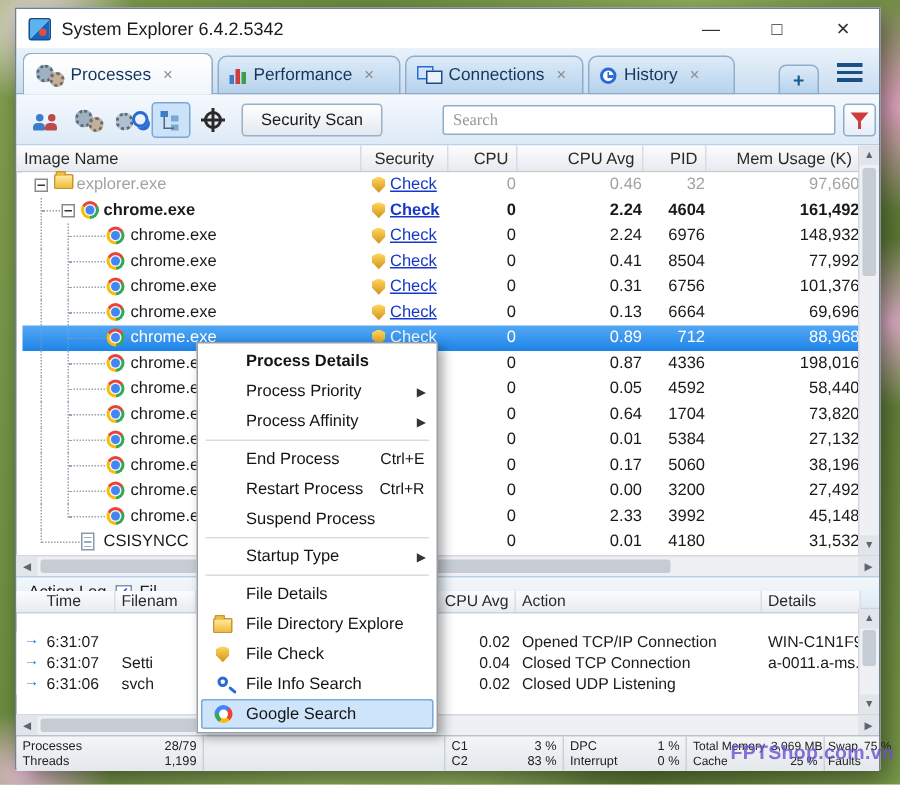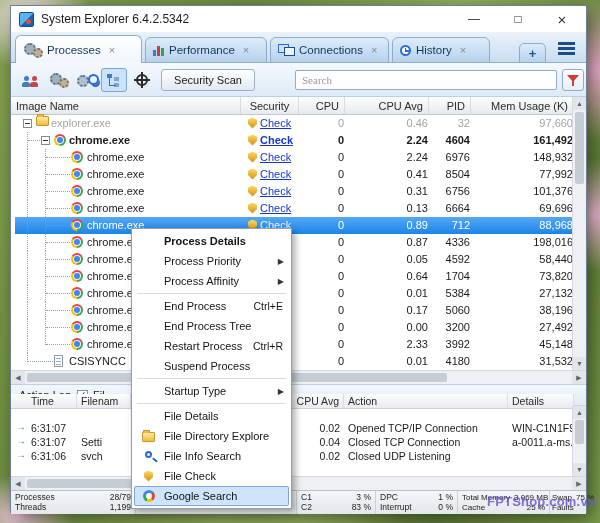--- a/index.html
+++ b/index.html
@@ -489,23 +489,20 @@
       <div class="mi">
         <span>Process Affinity</span>
         <span class="marrow">▶</span>
       </div>
       <div class="msep"></div>
       <div class="mi">
         <span>End Process</span>
         <span class="msc">Ctrl+E</span>
       </div>
       <div class="mi">
-        <span>End Process Tree</span>
-      </div>
-      <div class="mi">
         <span>Restart Process</span>
         <span class="msc">Ctrl+R</span>
       </div>
       <div class="mi">
         <span>Suspend Process</span>
       </div>
       <div class="msep"></div>
       <div class="mi">
         <span>Startup Type</span>
         <span class="marrow">▶</span>
@@ -515,29 +512,29 @@
         <span>File Details</span>
       </div>
       <div class="mi">
         <span class="mico">
           <i class="ig-folder"></i>
         </span>
         <span>File Directory Explore</span>
       </div>
       <div class="mi">
         <span class="mico">
+          <i class="ig-shield"></i>
+        </span>
+        <span>File Check</span>
+      </div>
+      <div class="mi">
+        <span class="mico">
           <i class="ig-info"></i>
         </span>
         <span>File Info Search</span>
-      </div>
-      <div class="mi">
-        <span class="mico">
-          <i class="ig-shield"></i>
-        </span>
-        <span>File Check</span>
       </div>
       <div class="mi hl">
         <span class="mico">
           <i class="ig-google"></i>
         </span>
         <span>Google Search</span>
       </div>
     </div>
 </div>
 

